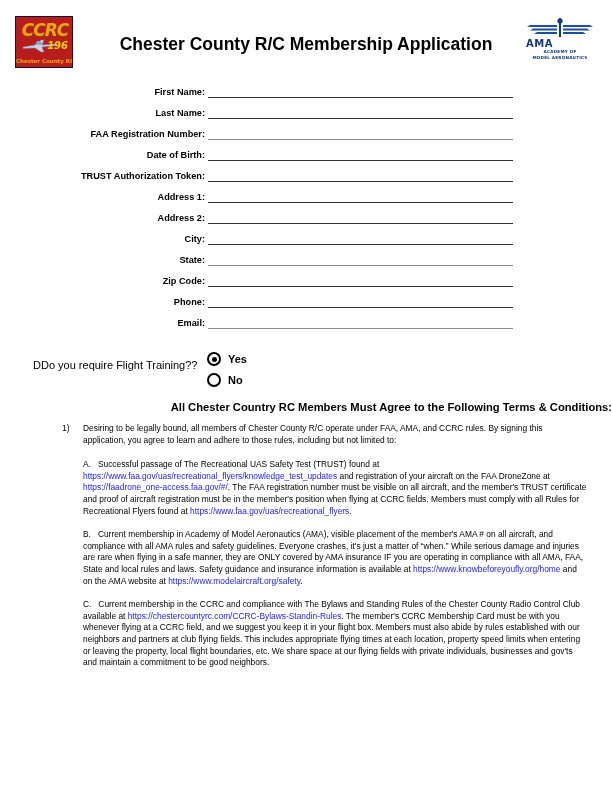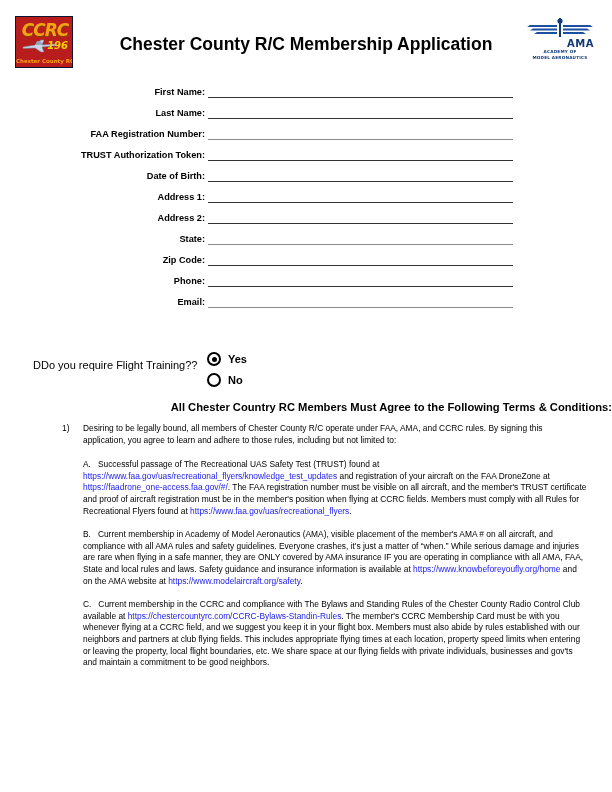--- a/index.html
+++ b/index.html
@@ -93,21 +93,21 @@
   }
   .ama-logo .ama-wings {
     position: absolute;
     left: 0; top: 0;
     width: 68px; height: 22px;
   }
   .ama-logo .ama-word {
     position: absolute;
     left: 0; top: 20px;
     width: 68px;
-    text-align: right;
+    text-align: left;
     font-family: "DejaVu Sans", sans-serif;
     font-weight: 700;
     font-size: 10px;
     letter-spacing: 0.5px;
     color: #123a7a;
     line-height: 11px;
   }
   .ama-logo .ama-sub1,
   .ama-logo .ama-sub2 {
     position: absolute;
@@ -306,33 +306,37 @@
     </div>
     <div class="field-row">
       <div class="field-label">Last Name:</div>
       <div class="field-line"></div>
     </div>
     <div class="field-row">
       <div class="field-label">FAA Registration Number:</div>
       <div class="field-line gray"></div>
     </div>
     <div class="field-row">
+      <div class="field-label">Date of Birth:</div>
+      <div class="field-line"></div>
+    </div>
+    <div class="field-row">
       <div class="field-label">TRUST Authorization Token:</div>
       <div class="field-line"></div>
     </div>
     <div class="field-row">
-      <div class="field-label">Date of Birth:</div>
-      <div class="field-line"></div>
-    </div>
-    <div class="field-row">
       <div class="field-label">Address 1:</div>
       <div class="field-line"></div>
     </div>
     <div class="field-row">
       <div class="field-label">Address 2:</div>
+      <div class="field-line"></div>
+    </div>
+    <div class="field-row">
+      <div class="field-label">City:</div>
       <div class="field-line"></div>
     </div>
     <div class="field-row">
       <div class="field-label">State:</div>
       <div class="field-line gray"></div>
     </div>
     <div class="field-row">
       <div class="field-label">Zip Code:</div>
       <div class="field-line"></div>
     </div>

